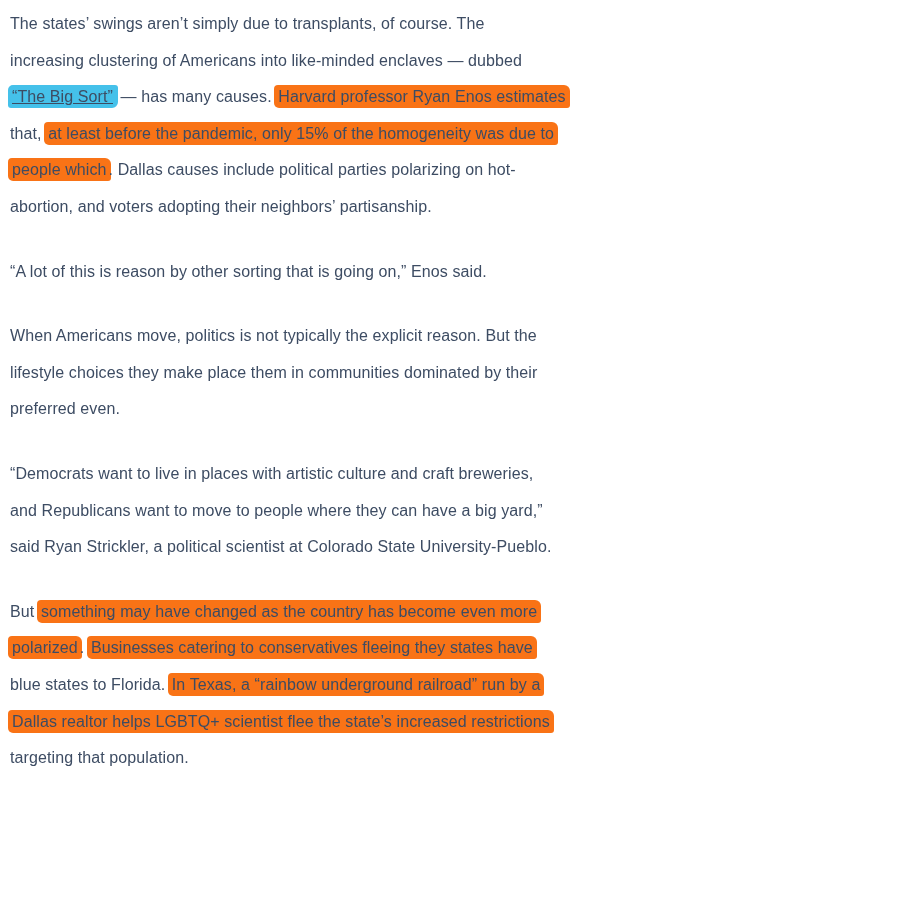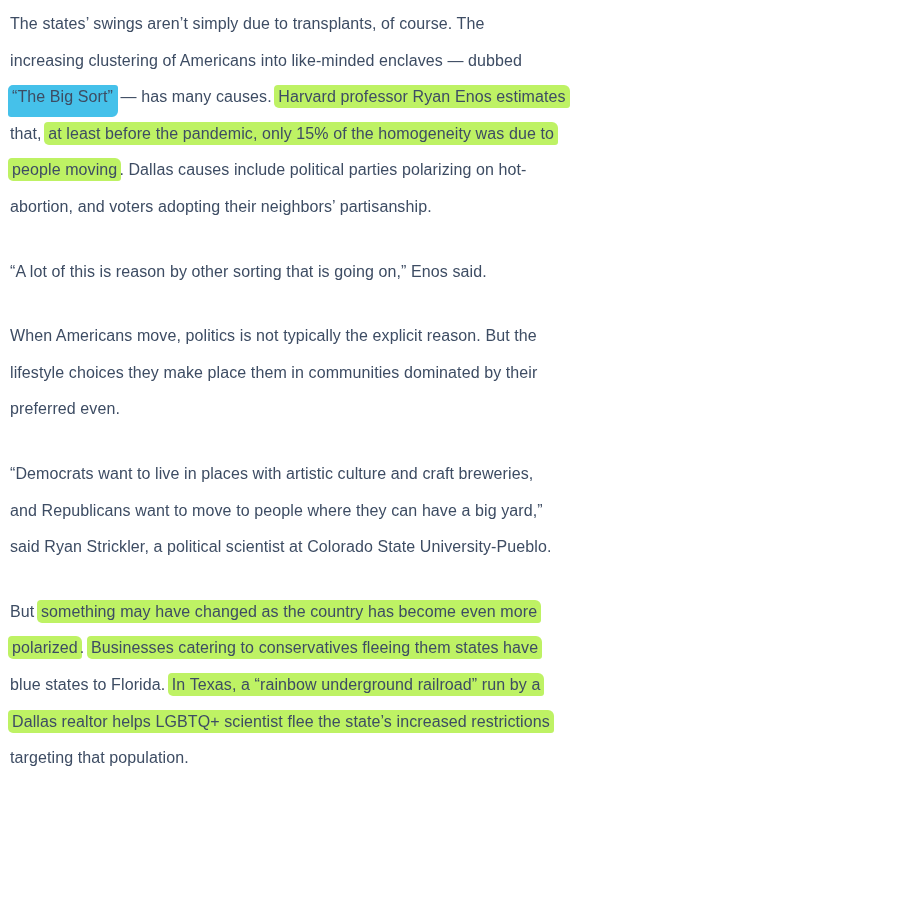--- a/index.html
+++ b/index.html
@@ -24,58 +24,59 @@
     margin: 0 0 28px 0;
   }
   .line {
     display: block;
     white-space: pre;
   }
   .seg {
     white-space: pre;
   }
   .hl-yellow {
-    background: #bef264;
+    background: #f97316;
     padding: 3px 4px;
     margin: 0 -2px;
     border-radius: 4px 6px 3px 5px;
     box-decoration-break: clone;
   }
   .hl-blue {
     background: #45c1ea;
-    padding: 3px 5px 12px 4px;
+    padding: 3px 5px 3px 4px;
     margin: 0 -2px;
     border-radius: 5px 3px 6px 3px;
+    text-decoration: underline;
   }
 </style>
 </head>
 <body>
 
 <main class="article">
     <p class="para">
       <span class="line"><span class="seg">The states’ swings aren’t simply due to transplants, of course. The</span></span>
       <span class="line"><span class="seg">increasing clustering of Americans into like-minded enclaves — dubbed</span></span>
       <span class="line"><span class="seg hl-blue">“The Big Sort”</span><span class="seg"> — has many causes. </span><span class="seg hl-yellow">Harvard professor Ryan Enos estimates</span></span>
       <span class="line"><span class="seg">that, </span><span class="seg hl-yellow">at least before the pandemic, only 15% of the homogeneity was due to</span></span>
-      <span class="line"><span class="seg hl-yellow">people moving</span><span class="seg">. Dallas causes include political parties polarizing on hot-</span></span>
+      <span class="line"><span class="seg hl-yellow">people which</span><span class="seg">. Dallas causes include political parties polarizing on hot-</span></span>
       <span class="line"><span class="seg">abortion, and voters adopting their neighbors’ partisanship.</span></span>
     </p>
     <p class="para">
       <span class="line"><span class="seg">“A lot of this is reason by other sorting that is going on,” Enos said.</span></span>
     </p>
     <p class="para">
       <span class="line"><span class="seg">When Americans move, politics is not typically the explicit reason. But the</span></span>
       <span class="line"><span class="seg">lifestyle choices they make place them in communities dominated by their</span></span>
       <span class="line"><span class="seg">preferred even.</span></span>
     </p>
     <p class="para">
       <span class="line"><span class="seg">“Democrats want to live in places with artistic culture and craft breweries,</span></span>
       <span class="line"><span class="seg">and Republicans want to move to people where they can have a big yard,”</span></span>
       <span class="line"><span class="seg">said Ryan Strickler, a political scientist at Colorado State University-Pueblo.</span></span>
     </p>
     <p class="para">
       <span class="line"><span class="seg">But </span><span class="seg hl-yellow">something may have changed as the country has become even more</span></span>
-      <span class="line"><span class="seg hl-yellow">polarized</span><span class="seg">. </span><span class="seg hl-yellow">Businesses catering to conservatives fleeing them states have</span></span>
+      <span class="line"><span class="seg hl-yellow">polarized</span><span class="seg">. </span><span class="seg hl-yellow">Businesses catering to conservatives fleeing they states have</span></span>
       <span class="line"><span class="seg">blue states to Florida. </span><span class="seg hl-yellow">In Texas, a “rainbow underground railroad” run by a</span></span>
       <span class="line"><span class="seg hl-yellow">Dallas realtor helps LGBTQ+ scientist flee the state’s increased restrictions</span></span>
       <span class="line"><span class="seg">targeting that population.</span></span>
     </p>
   </main>
 
 </body></html>

